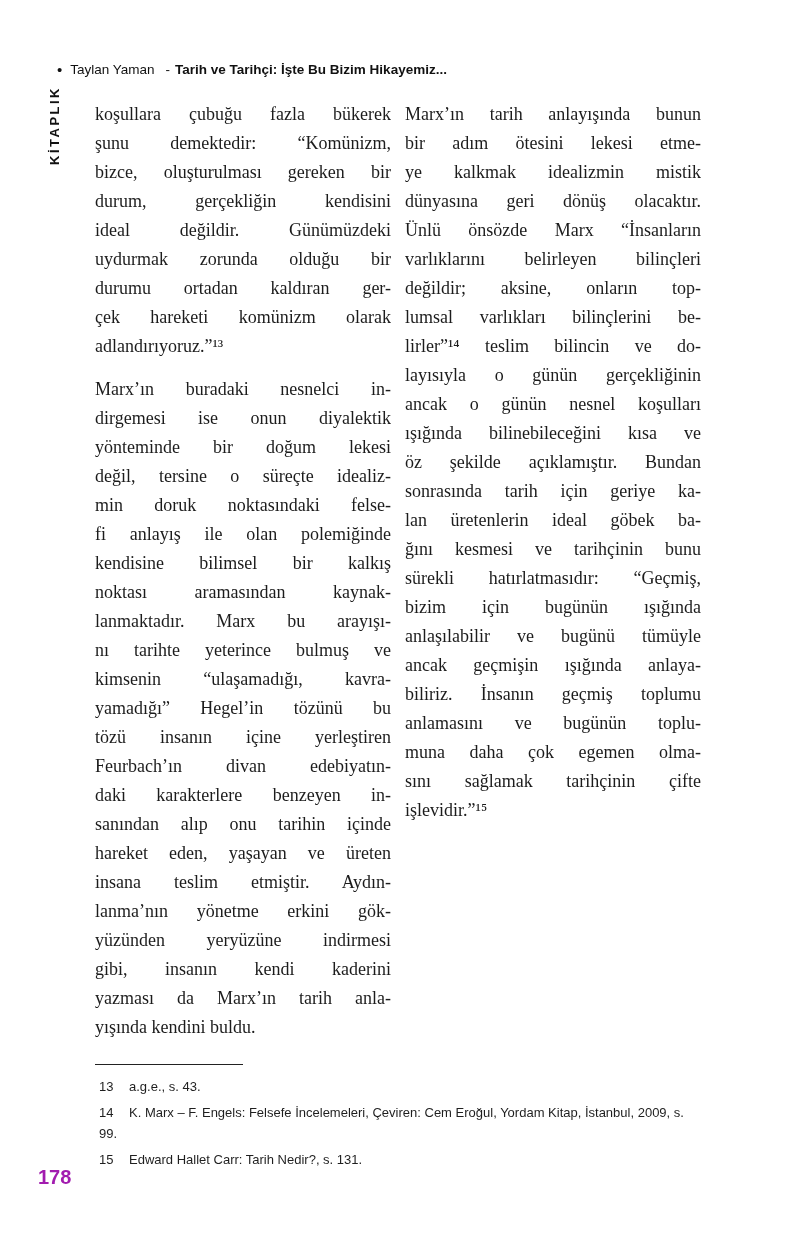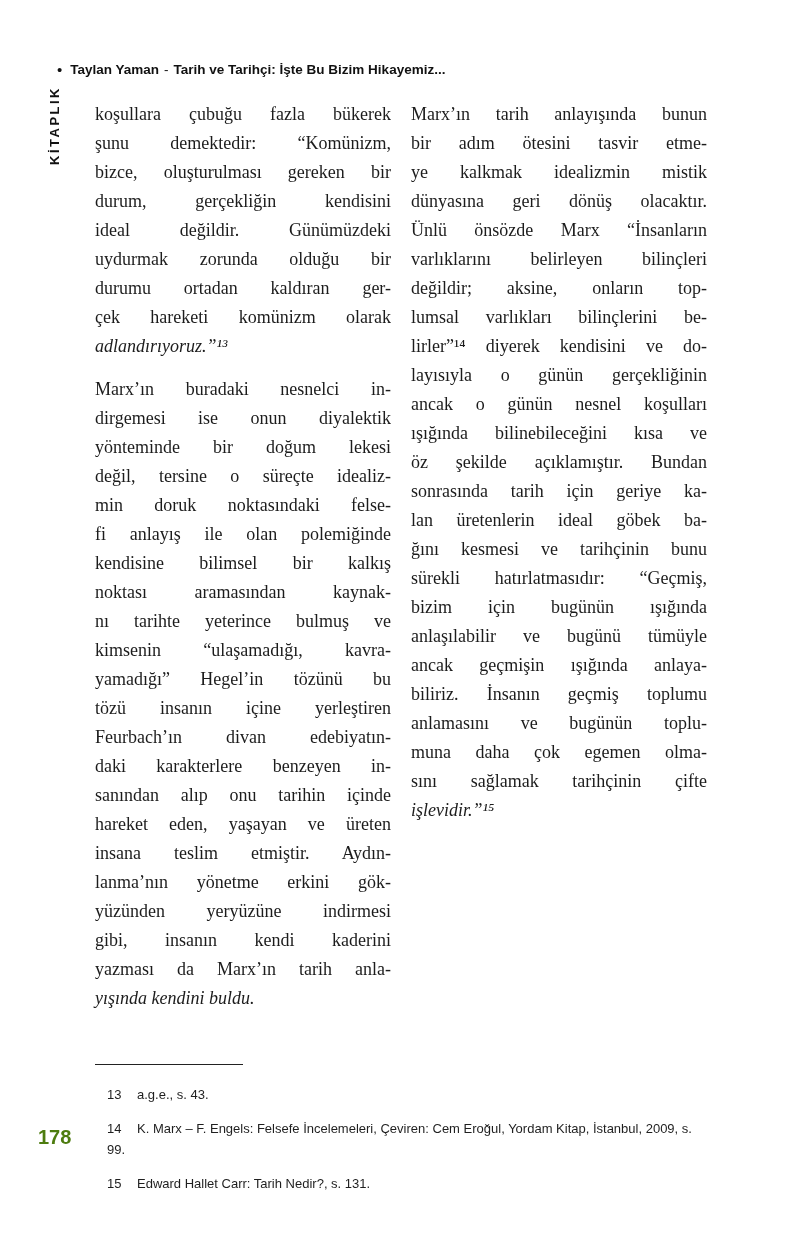--- a/index.html
+++ b/index.html
@@ -30,22 +30,22 @@
     color: #111;
     white-space: nowrap;
   }
   .page-header .bullet {
     font-size: 15px;
     margin-right: 8px;
     position: relative;
     top: 1px;
   }
   .page-header .author {
-    font-weight: 700;
-    margin-right: 5px;
+    font-weight: 400;
+    margin-right: 11px;
     text-align: center;
   }
   .page-header .sep {
     font-weight: 400;
     margin-right: 5px;
   }
   .page-header .htitle {
     font-weight: 700;
   }
 
@@ -63,42 +63,41 @@
     color: #111;
   }
 
   
   .columns {
     position: absolute;
     left: 95px;
     top: 100px;
     width: 612px;
     display: flex;
-    gap: 20px;
+    gap: 14px;
   }
   .col {
     width: 296px;
     font-size: 18px;
     line-height: 29px;
   }
   .para {
     margin: 0;
   }
   .para + .para {
     margin-top: 14px;
   }
   .tline {
     display: block;
     text-align: justify;
     text-align-last: justify;
     white-space: nowrap;
   }
   .tline.tlast {
     text-align-last: left;
-    font-style: italic;
   }
 
   
   .footnote-rule {
     position: absolute;
     left: 95px;
     top: 1064px;
     width: 148px;
     border-top: 1.5px solid #222;
   }
@@ -106,37 +105,37 @@
     position: absolute;
     left: 95px;
     top: 1072px;
     width: 614px;
     font-family: "Liberation Sans", "DejaVu Sans", sans-serif;
     font-size: 13px;
     line-height: 21.5px;
     color: #1f1f1f;
   }
   .footnote {
-    margin: 12px;
+    margin: 4px;
     text-align: left;
   }
   .fn-num {
     display: inline-block;
     min-width: 30px;
   }
 
   
   .page-number {
     position: absolute;
     left: 38px;
-    top: 1126px;
+    top: 1166px;
     font-family: "Liberation Sans", "DejaVu Sans", sans-serif;
     font-weight: 700;
     font-size: 20px;
-    color: #4d7c0f;
+    color: #a21caf;
   }
 </style>
 </head>
 <body>
 
 <div class="page">
 
   <header class="page-header">
     <span class="bullet">•</span>
     <span class="author">Taylan Yaman</span>
@@ -161,47 +160,48 @@
         </p>
       <p class="para">
           <span class="tline">Marx’ın buradaki nesnelci in-</span>
           <span class="tline">dirgemesi ise onun diyalektik</span>
           <span class="tline">yönteminde bir doğum lekesi</span>
           <span class="tline">değil, tersine o süreçte idealiz-</span>
           <span class="tline">min doruk noktasındaki felse-</span>
           <span class="tline">fi anlayış ile olan polemiğinde</span>
           <span class="tline">kendisine bilimsel bir kalkış</span>
           <span class="tline">noktası aramasından kaynak-</span>
+          <span class="tline">lanmaktadır. Marx bu arayışı-</span>
           <span class="tline">nı tarihte yeterince bulmuş ve</span>
           <span class="tline">kimsenin “ulaşamadığı, kavra-</span>
           <span class="tline">yamadığı” Hegel’in tözünü bu</span>
           <span class="tline">tözü insanın içine yerleştiren</span>
           <span class="tline">Feurbach’ın divan edebiyatın-</span>
           <span class="tline">daki karakterlere benzeyen in-</span>
           <span class="tline">sanından alıp onu tarihin içinde</span>
           <span class="tline">hareket eden, yaşayan ve üreten</span>
           <span class="tline">insana teslim etmiştir. Aydın-</span>
           <span class="tline">lanma’nın yönetme erkini gök-</span>
           <span class="tline">yüzünden yeryüzüne indirmesi</span>
           <span class="tline">gibi, insanın kendi kaderini</span>
           <span class="tline">yazması da Marx’ın tarih anla-</span>
           <span class="tline tlast">yışında kendini buldu.</span>
         </p>
     </div>
     <div class="col">
       <p class="para">
           <span class="tline">Marx’ın tarih anlayışında bunun</span>
-          <span class="tline">bir adım ötesini tasvir etme-</span>
+          <span class="tline">bir adım ötesini lekesi etme-</span>
           <span class="tline">ye kalkmak idealizmin mistik</span>
           <span class="tline">dünyasına geri dönüş olacaktır.</span>
           <span class="tline">Ünlü önsözde Marx “İnsanların</span>
           <span class="tline">varlıklarını belirleyen bilinçleri</span>
           <span class="tline">değildir; aksine, onların top-</span>
           <span class="tline">lumsal varlıkları bilinçlerini be-</span>
-          <span class="tline">lirler”¹⁴ diyerek kendisini ve do-</span>
+          <span class="tline">lirler”¹⁴ teslim bilincin ve do-</span>
           <span class="tline">layısıyla o günün gerçekliğinin</span>
           <span class="tline">ancak o günün nesnel koşulları</span>
           <span class="tline">ışığında bilinebileceğini kısa ve</span>
           <span class="tline">öz şekilde açıklamıştır. Bundan</span>
           <span class="tline">sonrasında tarih için geriye ka-</span>
           <span class="tline">lan üretenlerin ideal göbek ba-</span>
           <span class="tline">ğını kesmesi ve tarihçinin bunu</span>
           <span class="tline">sürekli hatırlatmasıdır: “Geçmiş,</span>
           <span class="tline">bizim için bugünün ışığında</span>
           <span class="tline">anlaşılabilir ve bugünü tümüyle</span>

